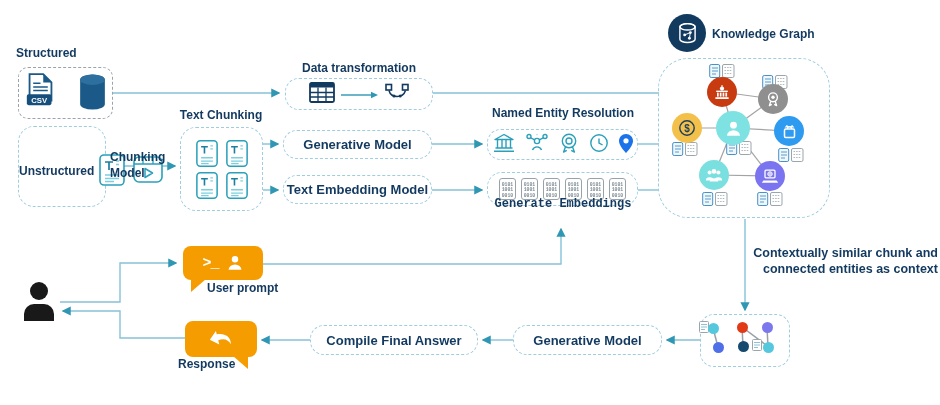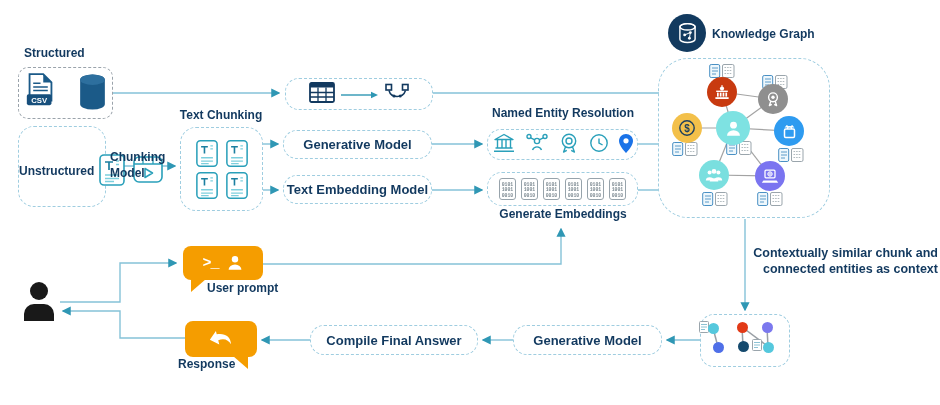--- a/index.html
+++ b/index.html
@@ -63,21 +63,21 @@
       <line x1="714" y1="175" x2="770" y2="176"></line>
     </g>
     <g stroke="#9aa0a6" stroke-width="1.5">
       <line x1="713" y1="328" x2="718" y2="347"></line>
       <line x1="742" y1="327" x2="743" y2="346"></line>
       <line x1="742" y1="327" x2="766" y2="345"></line>
       <line x1="767" y1="327" x2="768" y2="347"></line>
     </g>
   </svg>
 
-  <div class="lbl" style="left:24px;top:46px;">Structured</div>
+  <div class="lbl" style="left:16px;top:46px;">Structured</div>
 
   <div class="box" style="left:18px;top:67px;width:95px;height:52px;border:1.6px dashed #9aa3ab;border-radius:10px;">
     <div class="iconrow" style="gap:22px;">
       <span>
         <svg width="31" height="39" viewBox="0 0 34 42">
           <path d="M5,2 h15 l9,9 v20 H5 z" fill="#fff" stroke="#1b5a88" stroke-width="2"></path>
           <path d="M20,2 l9,9 h-9 z" fill="#1b5a88"></path>
           <path d="M9,12 h8 M9,16 h16 M9,20 h16" stroke="#1b5a88" stroke-width="1.7"></path>
           <rect x="2" y="24" width="27" height="12" rx="2" fill="#174f7c"></rect>
           <text x="15.5" y="33.2" font-size="8.5" font-weight="bold" fill="#fff" text-anchor="middle" font-family="Liberation Sans, sans-serif">CSV</text>
@@ -138,20 +138,21 @@
         </svg>
       <svg width="22" height="27" viewBox="0 0 26 32">
           <rect x="1" y="1" width="24" height="30" rx="4" fill="#fff" stroke="#2aa0ba" stroke-width="1.8"></rect>
           <path d="M6,8 h8 M10,8 v8" stroke="#1b7fa0" stroke-width="1.9"></path>
           <path d="M17,7 h3 M17,10.5 h3" stroke="#7ccfdd" stroke-width="1.4"></path>
           <path d="M6,21 h14 M6,25 h14 M6,28 h9" stroke="#7ccfdd" stroke-width="1.7"></path>
         </svg>
     </div>
   </div>
 
+  <div class="lbl lblc" style="left:359px;top:61px;">Data transformation</div>
   <div class="box" style="left:285px;top:78px;width:148px;height:32px;">
     <div class="iconrow" style="gap:6px;">
       <span>
         <svg width="26" height="21" viewBox="0 0 26 21">
           <rect x="1" y="1" width="24" height="19" rx="1.5" fill="#fff" stroke="#12395f" stroke-width="1.8"></rect>
           <rect x="1" y="1" width="24" height="4.5" fill="#12395f"></rect>
           <path d="M9,5.5 v14 M17,5.5 v14 M1,10.5 h24 M1,15 h24" stroke="#12395f" stroke-width="1.3"></path>
         </svg>
       </span>
       <span>
@@ -254,21 +255,21 @@
           <text x="8.5" y="19.2" font-size="4.8" fill="#7d8a92" text-anchor="middle" font-family="Liberation Mono, monospace">0010</text>
         </svg>
       <svg width="17" height="22" viewBox="0 0 17 22">
           <rect x="0.5" y="0.5" width="16" height="21" rx="2.5" fill="#fff" stroke="#97a3ab"></rect>
           <text x="8.5" y="7.6" font-size="4.8" fill="#7d8a92" text-anchor="middle" font-family="Liberation Mono, monospace">0101</text>
           <text x="8.5" y="13.4" font-size="4.8" fill="#7d8a92" text-anchor="middle" font-family="Liberation Mono, monospace">1001</text>
           <text x="8.5" y="19.2" font-size="4.8" fill="#7d8a92" text-anchor="middle" font-family="Liberation Mono, monospace">0010</text>
         </svg>
     </div>
   </div>
-  <div class="lbl lblc" style="left:563px;top:207px;">Generate Embeddings</div>
+  <div class="lbl lblc" style="left:563px;top:197px;font-family:Liberation Mono, monospace;">Generate Embeddings</div>
 
   <div class="abs" style="left:668px;top:14px;width:38px;height:38px;border-radius:50%;background:#123a5f;display:flex;align-items:center;justify-content:center;z-index:2;">
     <svg width="19" height="23" viewBox="0 0 20 24" fill="none" stroke="#fff" stroke-width="1.5">
       <path d="M2,5 a8,3.4 0 0 1 16,0 v13 a8,3.4 0 0 1 -16,0 z"></path>
       <ellipse cx="10" cy="5" rx="8" ry="3.4"></ellipse>
       <circle cx="7" cy="13.5" r="1.5" fill="#fff" stroke="none"></circle>
       <circle cx="13" cy="11" r="1.5" fill="#fff" stroke="none"></circle>
       <circle cx="12" cy="17" r="1.5" fill="#fff" stroke="none"></circle>
       <path d="M7,13.5 L13,11 L12,17" stroke-width="1"></path>
     </svg>

